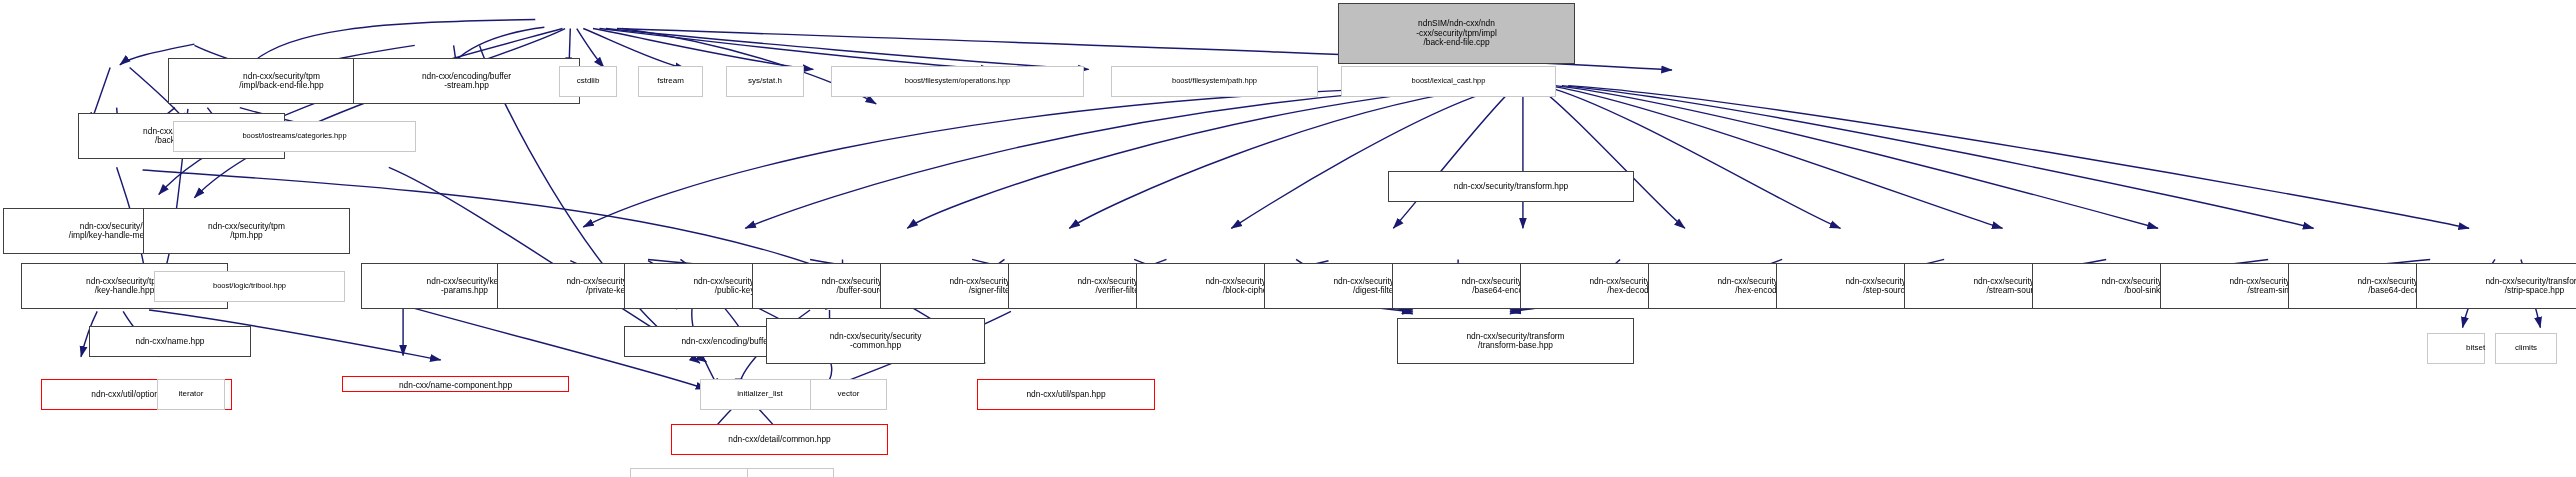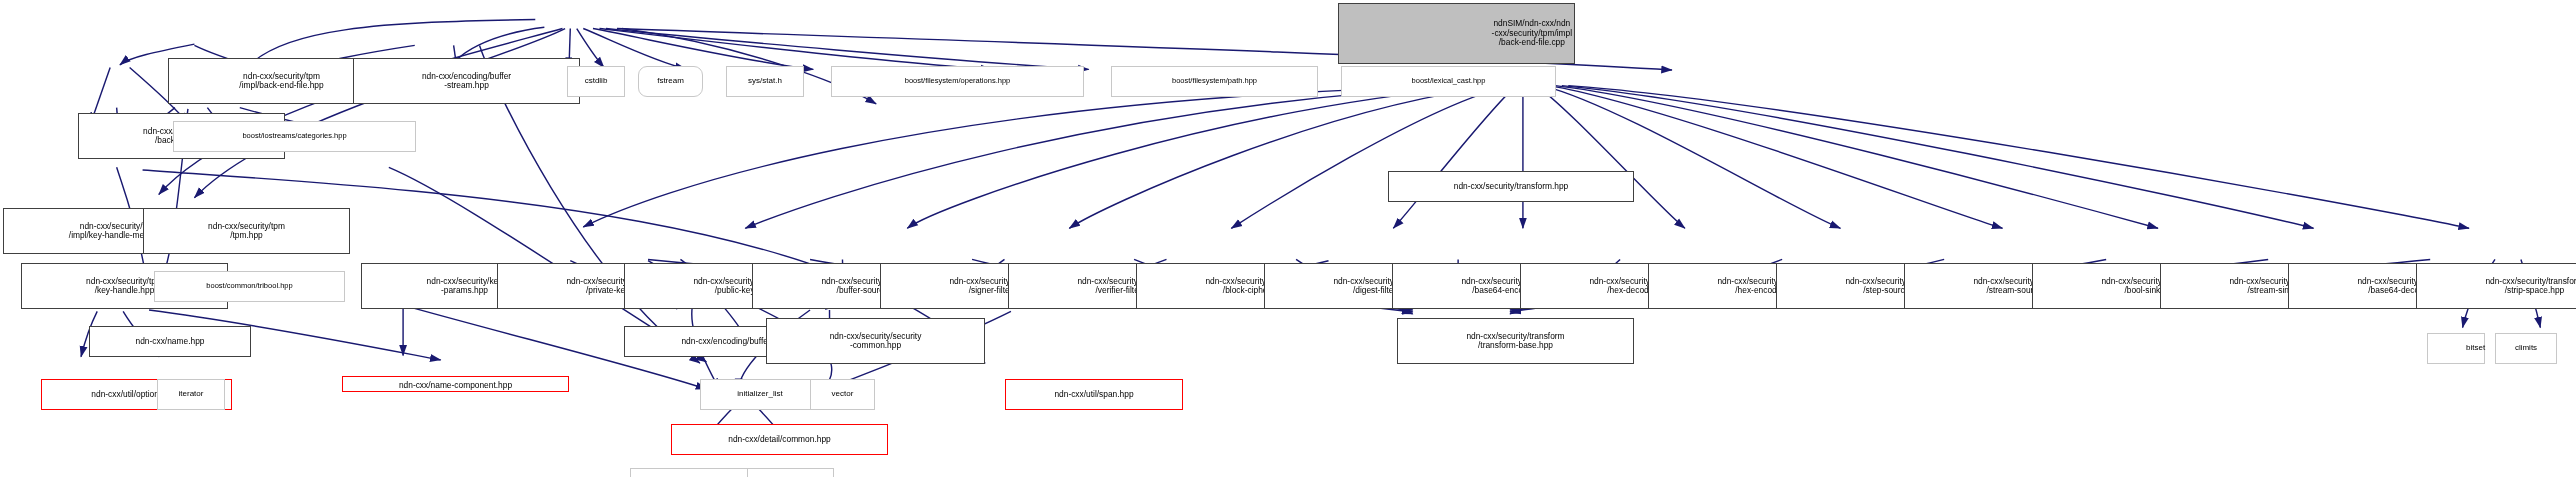--- a/index.html
+++ b/index.html
@@ -24,21 +24,20 @@
     line-height:1.12;
     white-space:pre-line;
     padding:0.6px 1.9px;
     z-index:5;
   }
   
   .n-root {
     background:#bfbfbf;
     border:0.6px solid #404040;
     font-size:8.4px;
-    justify-content:flex-end;
   }
   .n-dark {
     border:1px solid #404040;
     font-size:8.4px;
   }
   .n-red {
     border:1px solid #ff0000;
     font-size:8.4px;
   }
   .n-gray {
@@ -154,36 +153,36 @@
       <path d="M1170,630 C1190,650 1210,675 1225,692"></path>
     </g>
   </svg>
 <div class="node n-root" style="left: 1338px; top: 3.1px; width: 237px; height: 61px;"><span>ndnSIM/ndn-cxx/ndn
 -cxx/security/tpm/impl
 /back-end-file.cpp</span></div>
     <div class="node n-dark" style="left: 168px; top: 58px; width: 227px; height: 46px;"><span>ndn-cxx/security/tpm
 /impl/back-end-file.hpp</span></div>
     <div class="node n-dark" style="left: 353px; top: 58px; width: 227px; height: 46px;"><span>ndn-cxx/encoding/buffer
 -stream.hpp</span></div>
-    <div class="node n-gray" style="left: 559px; top: 66px; width: 58px; height: 31px; margin-left: 8px;"><span>cstdlib</span></div>
-    <div class="node n-gray" style="left: 638px; top: 66px; width: 65px; height: 31px; border-radius: 9px;"><span>fstream</span></div>
+    <div class="node n-gray" style="left: 559px; top: 66px; width: 58px; height: 31px;"><span>cstdlib</span></div>
+    <div class="node n-gray" style="left: 638px; top: 66px; width: 65px; height: 31px;"><span>fstream</span></div>
     <div class="node n-gray" style="left: 726px; top: 66px; width: 78px; height: 31px;"><span>sys/stat.h</span></div>
     <div class="node n-gray n-small" style="left: 831px; top: 66px; width: 253px; height: 31px;"><span>boost/filesystem/operations.hpp</span></div>
     <div class="node n-gray n-small" style="left: 1111px; top: 66px; width: 207px; height: 31px;"><span>boost/filesystem/path.hpp</span></div>
     <div class="node n-gray n-small" style="left: 1341px; top: 66px; width: 215px; height: 31px;"><span>boost/lexical_cast.hpp</span></div>
     <div class="node n-dark" style="left: 78px; top: 113px; width: 207px; height: 46px;"><span>ndn-cxx/security/tpm
 /back-end.hpp</span></div>
     <div class="node n-gray n-small" style="left: 173px; top: 121px; width: 243px; height: 31px;"><span>boost/iostreams/categories.hpp</span></div>
     <div class="node n-dark" style="left: 3.2px; top: 208px; width: 230px; height: 46px;"><span>ndn-cxx/security/tpm
 /impl/key-handle-mem.hpp</span></div>
     <div class="node n-dark" style="left: 143px; top: 208px; width: 207px; height: 46px;"><span>ndn-cxx/security/tpm
 /tpm.hpp</span></div>
     <div class="node n-dark" style="left: 21px; top: 263px; width: 207px; height: 46px;"><span>ndn-cxx/security/tpm
 /key-handle.hpp</span></div>
-    <div class="node n-gray n-small" style="left: 154px; top: 271px; width: 191px; height: 31px;"><span>boost/common/tribool.hpp</span></div>
+    <div class="node n-gray n-small" style="left: 154px; top: 271px; width: 191px; height: 31px;"><span>boost/logic/tribool.hpp</span></div>
     <div class="node n-gray" style="left: 679px; top: 271px; width: 130px; height: 31px;"><span>unordered_map</span></div>
     <div class="node n-dark" style="left: 361px; top: 263px; width: 207px; height: 46px;"><span>ndn-cxx/security/key
 -params.hpp</span></div>
     <div class="node n-dark" style="left: 1388px; top: 171px; width: 246px; height: 31px;"><span>ndn-cxx/security/transform.hpp</span></div>
     <div class="node n-dark" style="left: 497px; top: 263px; width: 237px; height: 46px;"><span>ndn-cxx/security/transform
 /private-key.hpp</span></div>
     <div class="node n-dark" style="left: 624px; top: 263px; width: 237px; height: 46px;"><span>ndn-cxx/security/transform
 /public-key.hpp</span></div>
     <div class="node n-dark" style="left: 752px; top: 263px; width: 237px; height: 46px;"><span>ndn-cxx/security/transform
 /buffer-source.hpp</span></div>
@@ -218,19 +217,19 @@
     <div class="node n-dark" style="left: 766px; top: 318px; width: 219px; height: 46px;"><span>ndn-cxx/security/security
 -common.hpp</span></div>
     <div class="node n-dark" style="left: 1397px; top: 318px; width: 237px; height: 46px;"><span>ndn-cxx/security/transform
 /transform-base.hpp</span></div>
     <div class="node n-gray" style="left: 2427px; top: 333px; width: 58px; height: 31px; padding-left: 41px;"><span>bitset</span></div>
     <div class="node n-gray" style="left: 2495px; top: 333px; width: 62px; height: 31px;"><span>climits</span></div>
     <div class="node n-red" style="left: 41px; top: 379px; width: 191px; height: 31px;"><span>ndn-cxx/util/optional.hpp</span></div>
     <div class="node n-gray" style="left: 157px; top: 379px; width: 68px; height: 31px;"><span>iterator</span></div>
     <div class="node n-red" style="left: 342px; top: 376px; width: 227px; height: 16px; align-items: flex-end;"><span>ndn-cxx/name-component.hpp</span></div>
     <div class="node n-gray" style="left: 700px; top: 379px; width: 120px; height: 31px;"><span>initializer_list</span></div>
-    <div class="node n-gray" style="left: 810px; top: 379px; width: 65px; height: 31px; text-align: right;"><span>vector</span></div>
-    <div class="node n-red" style="left: 977px; top: 379px; width: 178px; height: 31px; margin-left: 28px;"><span>ndn-cxx/util/span.hpp</span></div>
+    <div class="node n-gray" style="left: 810px; top: 379px; width: 77px; height: 31px; text-align: right;"><span>vector</span></div>
+    <div class="node n-red" style="left: 977px; top: 379px; width: 178px; height: 31px;"><span>ndn-cxx/util/span.hpp</span></div>
     <div class="node n-red" style="left: 671px; top: 424px; width: 217px; height: 31px;"><span>ndn-cxx/detail/common.hpp</span></div>
     <div class="node n-gray n-small" style="left: 630px; top: 468px; width: 201px; height: 31px;"></div>
     <div class="node n-gray" style="left: 747px; top: 468px; width: 87px; height: 31px;"></div>
   </div>
 
 
 </body></html>

